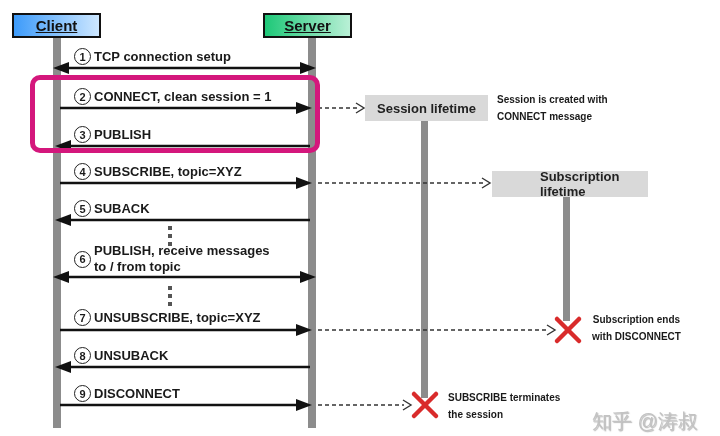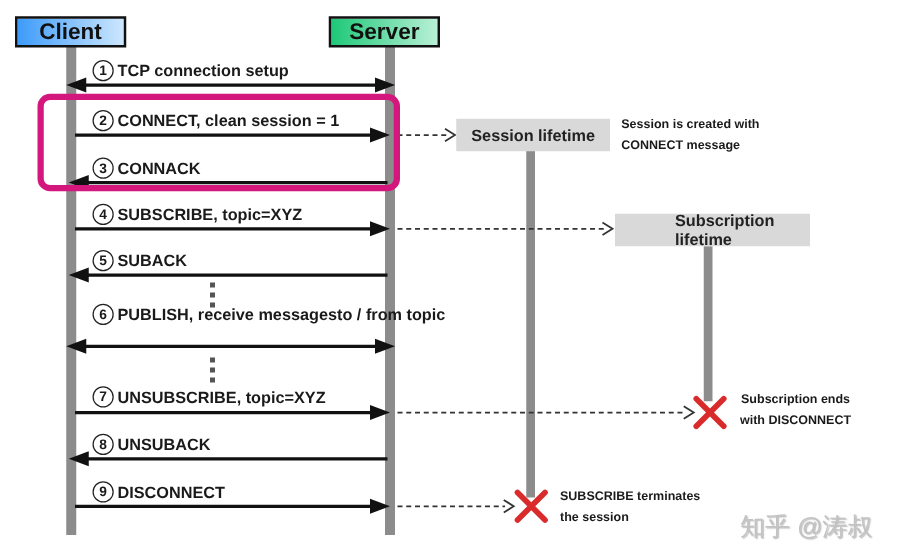--- a/index.html
+++ b/index.html
@@ -16,23 +16,24 @@
 
   .participant {
     position: absolute;
     top: 13px;
     width: 89px;
     height: 25px;
     border: 2.5px solid #111111;
     display: flex;
     align-items: center;
     justify-content: center;
-    font-size: 18px;
+    font-size: 15px;
     font-weight: bold;
     color: #111111;
+    text-decoration: underline;
   }
   #client-box { left: 12px; background: linear-gradient(90deg, #3d9bfa, #cde7ff); }
   #server-box { left: 263px; background: linear-gradient(90deg, #1ec878, #b9f0d6); }
 
   .highlight-box {
     position: absolute;
     left: 30px;
     top: 75px;
     width: 290px;
     height: 78px;
@@ -56,21 +57,21 @@
     border: 1.5px solid #222222;
     border-radius: 50%;
     background: #ffffff;
     display: flex;
     align-items: center;
     justify-content: center;
     font-size: 11px;
     font-weight: bold;
     flex: 0 0 auto;
   }
-  .msg .two-line { display: flex; line-height: 16px; }
+  .msg .two-line { display: flex; flex-direction: column; line-height: 16px; }
 
   .msg-1 { left: 74px; top: 48px; }
   .msg-2 { left: 74px; top: 88px; }
   .msg-3 { left: 74px; top: 126px; }
   .msg-4 { left: 74px; top: 163px; }
   .msg-5 { left: 74px; top: 200px; }
   .msg-6 { left: 74px; top: 243px; }
   .msg-7 { left: 74px; top: 309px; }
   .msg-8 { left: 74px; top: 347px; }
   .msg-9 { left: 74px; top: 385px; }
@@ -224,21 +225,21 @@
   <div class="msg msg-1">
     <span class="num">1</span>
     <span>TCP connection setup</span>
   </div>
   <div class="msg msg-2">
     <span class="num">2</span>
     <span>CONNECT, clean session = 1</span>
   </div>
   <div class="msg msg-3">
     <span class="num">3</span>
-    <span>CONNACK</span>
+    <span>PUBLISH</span>
   </div>
   <div class="msg msg-4">
     <span class="num">4</span>
     <span>SUBSCRIBE, topic=XYZ</span>
   </div>
   <div class="msg msg-5">
     <span class="num">5</span>
     <span>SUBACK</span>
   </div>
   <div class="msg msg-6">

